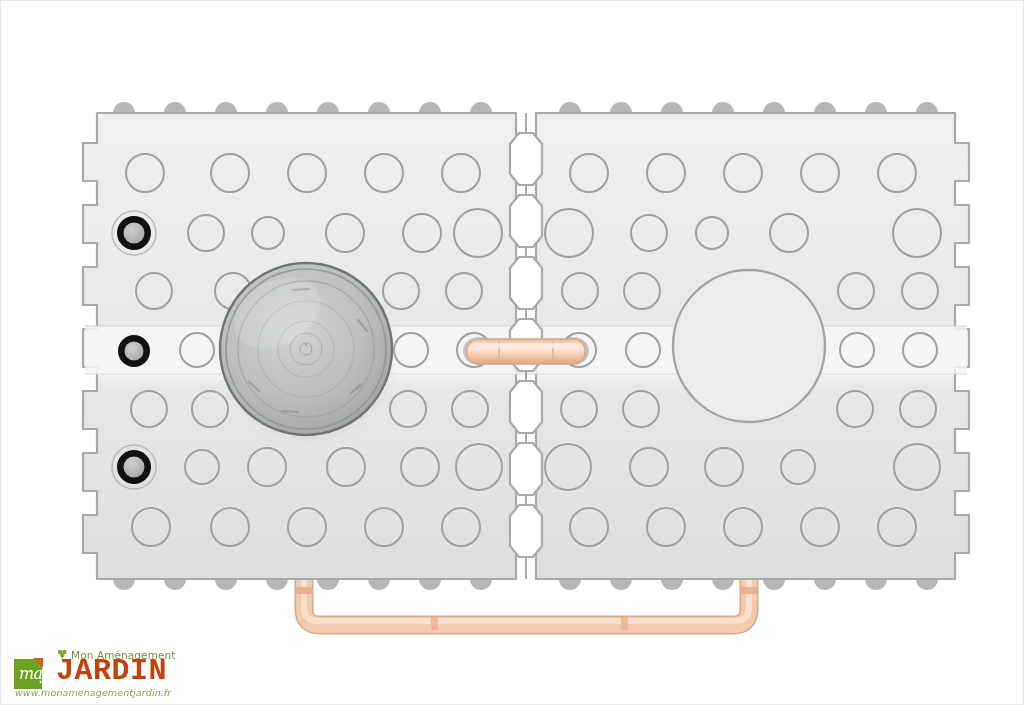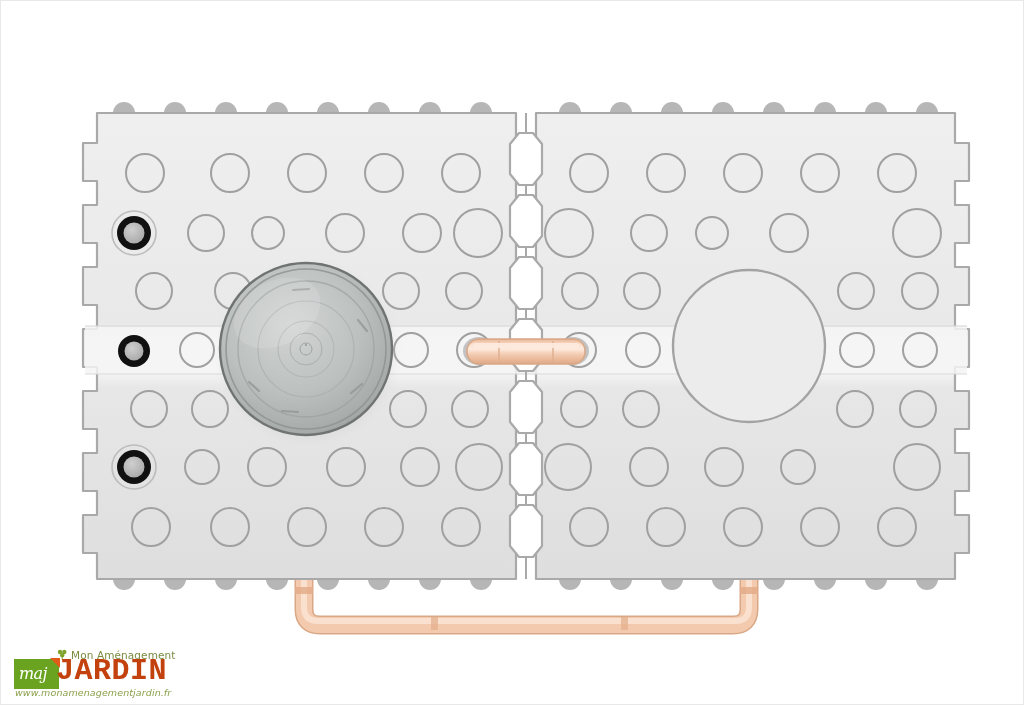--- a/index.html
+++ b/index.html
@@ -42,21 +42,20 @@
     width: 190px;
     height: 52px;
   }
   #logo-mark {
     position: absolute;
     left: 3px;
     top: 13px;
     width: 28px;
     height: 30px;
     background: #6aa320;
-    padding-left: 17px;
   }
   #logo-mark-text {
     position: absolute;
     left: 0; top: 0;
     width: 38px;
     height: 30px;
     line-height: 30px;
     text-align: center;
     color: #ffffff;
     font-family: "DejaVu Serif", serif;

